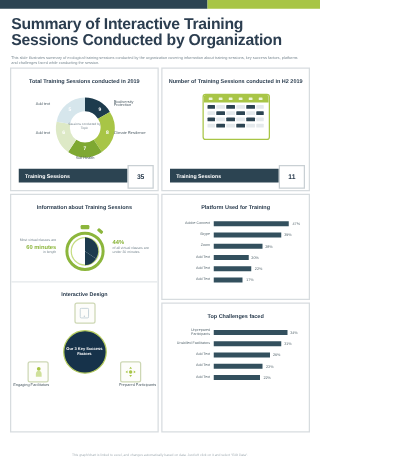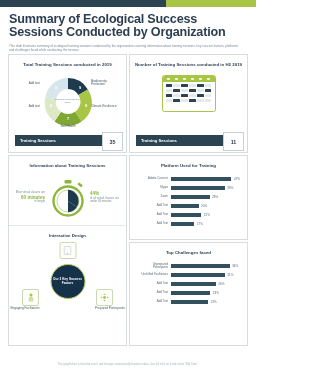--- a/index.html
+++ b/index.html
@@ -148,21 +148,21 @@
 </head>
 <body>
 
 <div class="top-strip">
   <div class="strip-dark"></div>
   <div class="strip-green"></div>
 </div>
 
 <div class="slide">
 
-  <h1 class="title">Summary of Ecological Success Sessions Conducted by Organization</h1>
+  <h1 class="title">Summary of Interactive Training Sessions Conducted by Organization</h1>
   <div class="subtitle">This slide illustrates summary of ecological training sessions conducted by the organization covering information about training sessions, key success factors, platforms and challenges faced while conducting the session.</div>
 
   <div class="grid">
 
     <div class="card">
       <div class="card-title">Total Training Sessions conducted in 2019</div>
 
       <div class="donut-wrap">
         <svg class="donut" width="62" height="58" viewBox="0 0 62 58">
           <g transform="translate(31,29)">

